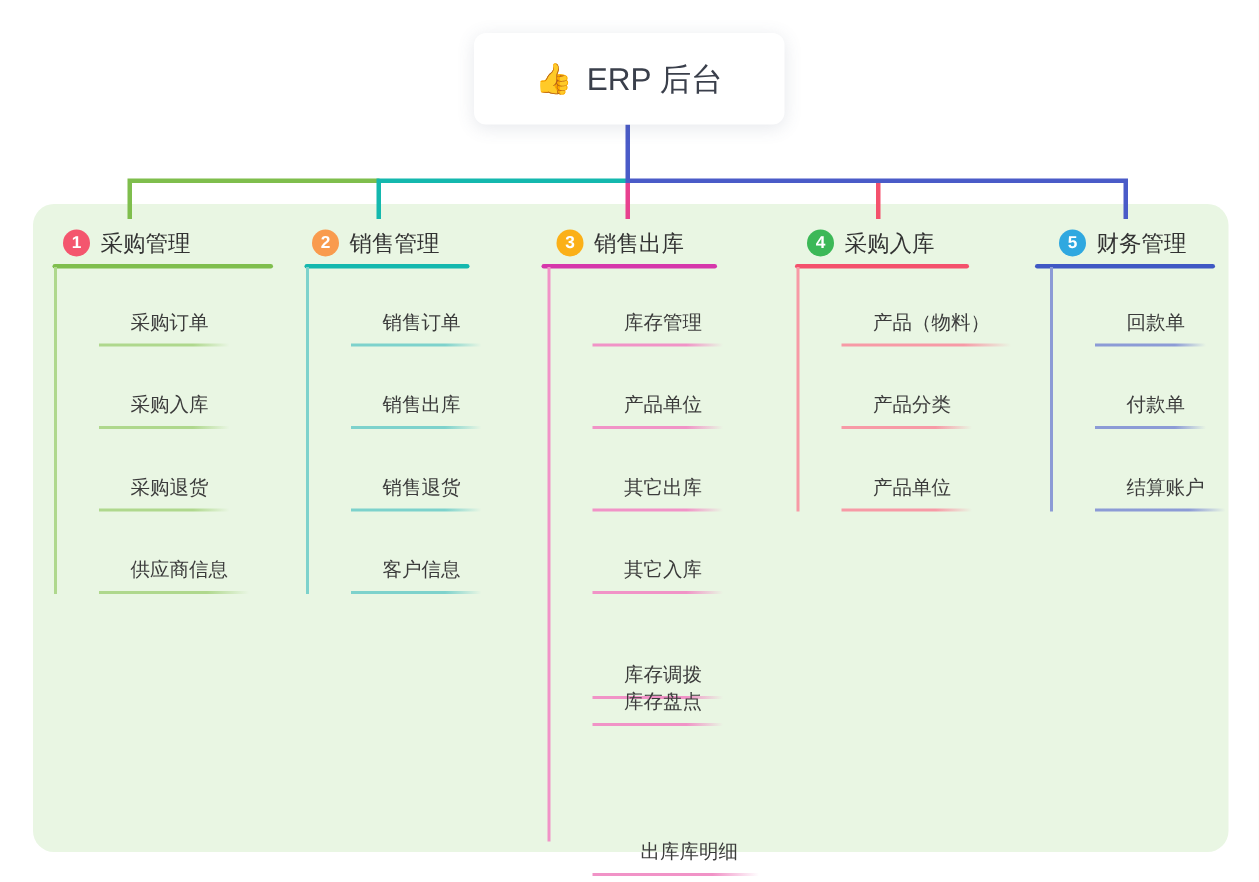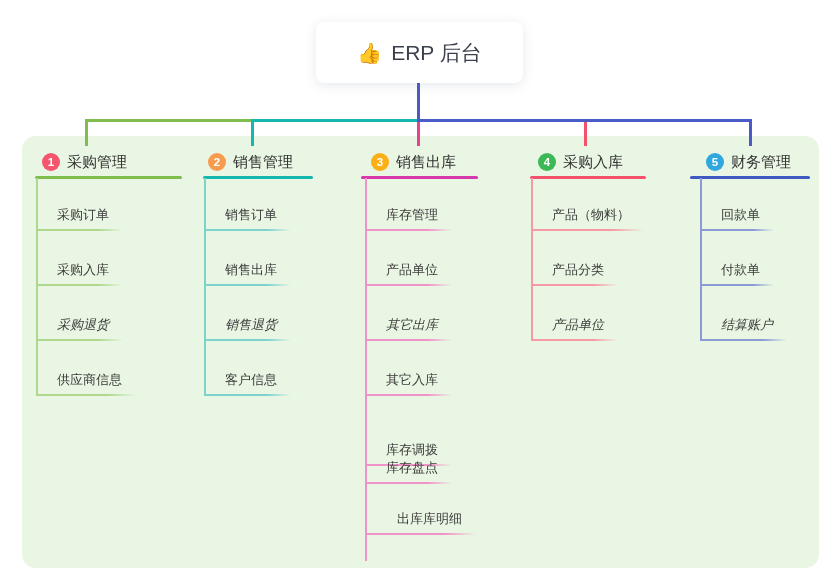--- a/index.html
+++ b/index.html
@@ -37,34 +37,34 @@
   .bhline{position:absolute;top:176px;height:3px;background:var(--c);
           border-radius:2px;}
 
   
   .vline{position:absolute;width:2px;background:var(--t);}
 
   
   .item{position:absolute;height:32px;display:flex;align-items:flex-end;
         padding:0 14px 0 21px;font-size:13px;color:#3B3B3B;white-space:nowrap;
         background:linear-gradient(to right,var(--t) 72%,rgba(255,255,255,0)) left bottom/100% 2px no-repeat;
-        cursor:pointer;}
+        cursor:pointer;margin-left:30px;}
   .item span{padding-bottom:7px;}
 
   
   .b1 .vline{left:36px;top:178px;height:218px;}
   .b2 .vline{left:204px;top:178px;height:218px;}
   .b3 .vline{left:365px;top:178px;height:383px;}
   .b4 .vline{left:531px;top:178px;height:163px;}
   .b5 .vline{left:700px;top:178px;height:163px;}
   .b1 .item{left:36px;}  .b2 .item{left:204px;} .b3 .item{left:365px;}
   .b4 .item{left:531px;} .b5 .item{left:700px;}
   
-  .it0{top:199px;} .it1{top:254px;} .it2{top:309px;font-style:italic;} .it3{top:364px;align-items:flex-end;}
-  .it4{top:434px;} .it5{top:452px;} .it6{top:503px;padding-left:32px;}
+  .it0{top:199px;} .it1{top:254px;} .it2{top:309px;} .it3{top:364px;align-items:flex-end;}
+  .it4{top:434px;} .it5{top:452px;} .it6{top:552px;padding-left:32px;}
 </style>
 </head>
 <body>
 
 <div id="canvas">
 
   <div class="panel"></div>
 
   <svg class="conn" width="839" height="588" viewBox="0 0 839 588">
     <path d="M86.5 146 V120.5 H253" stroke="#7FBE4D" stroke-width="3" fill="none"></path>

